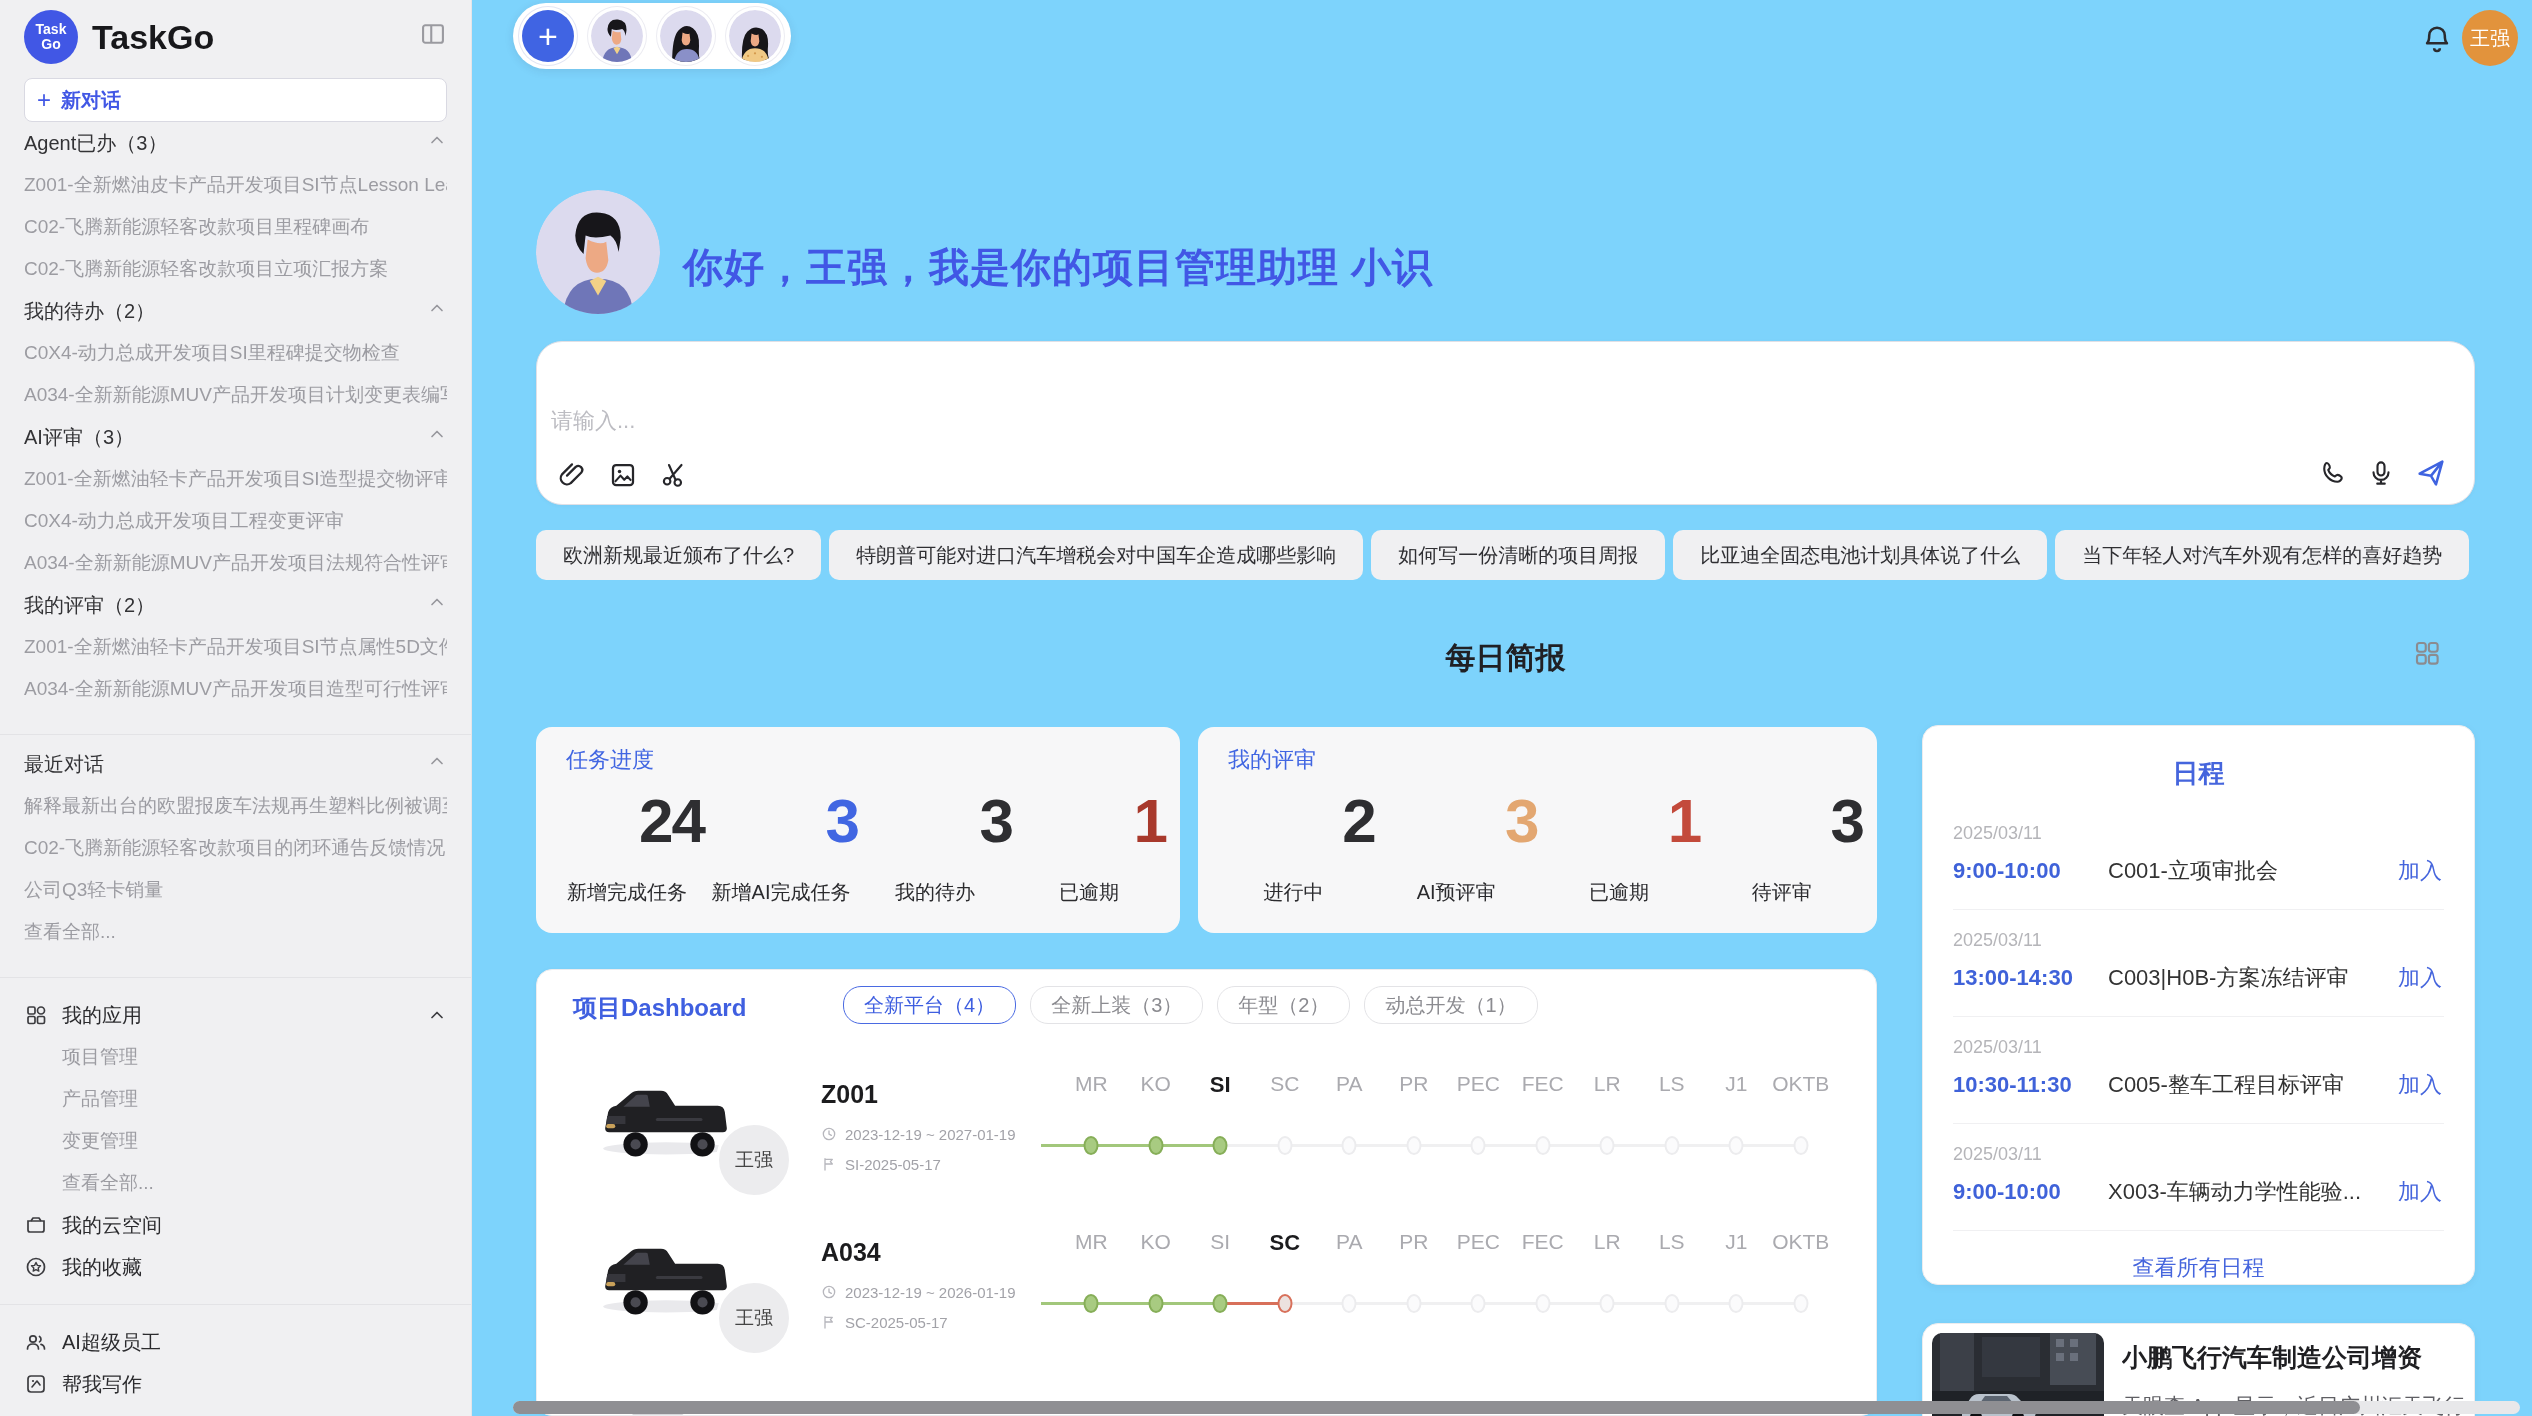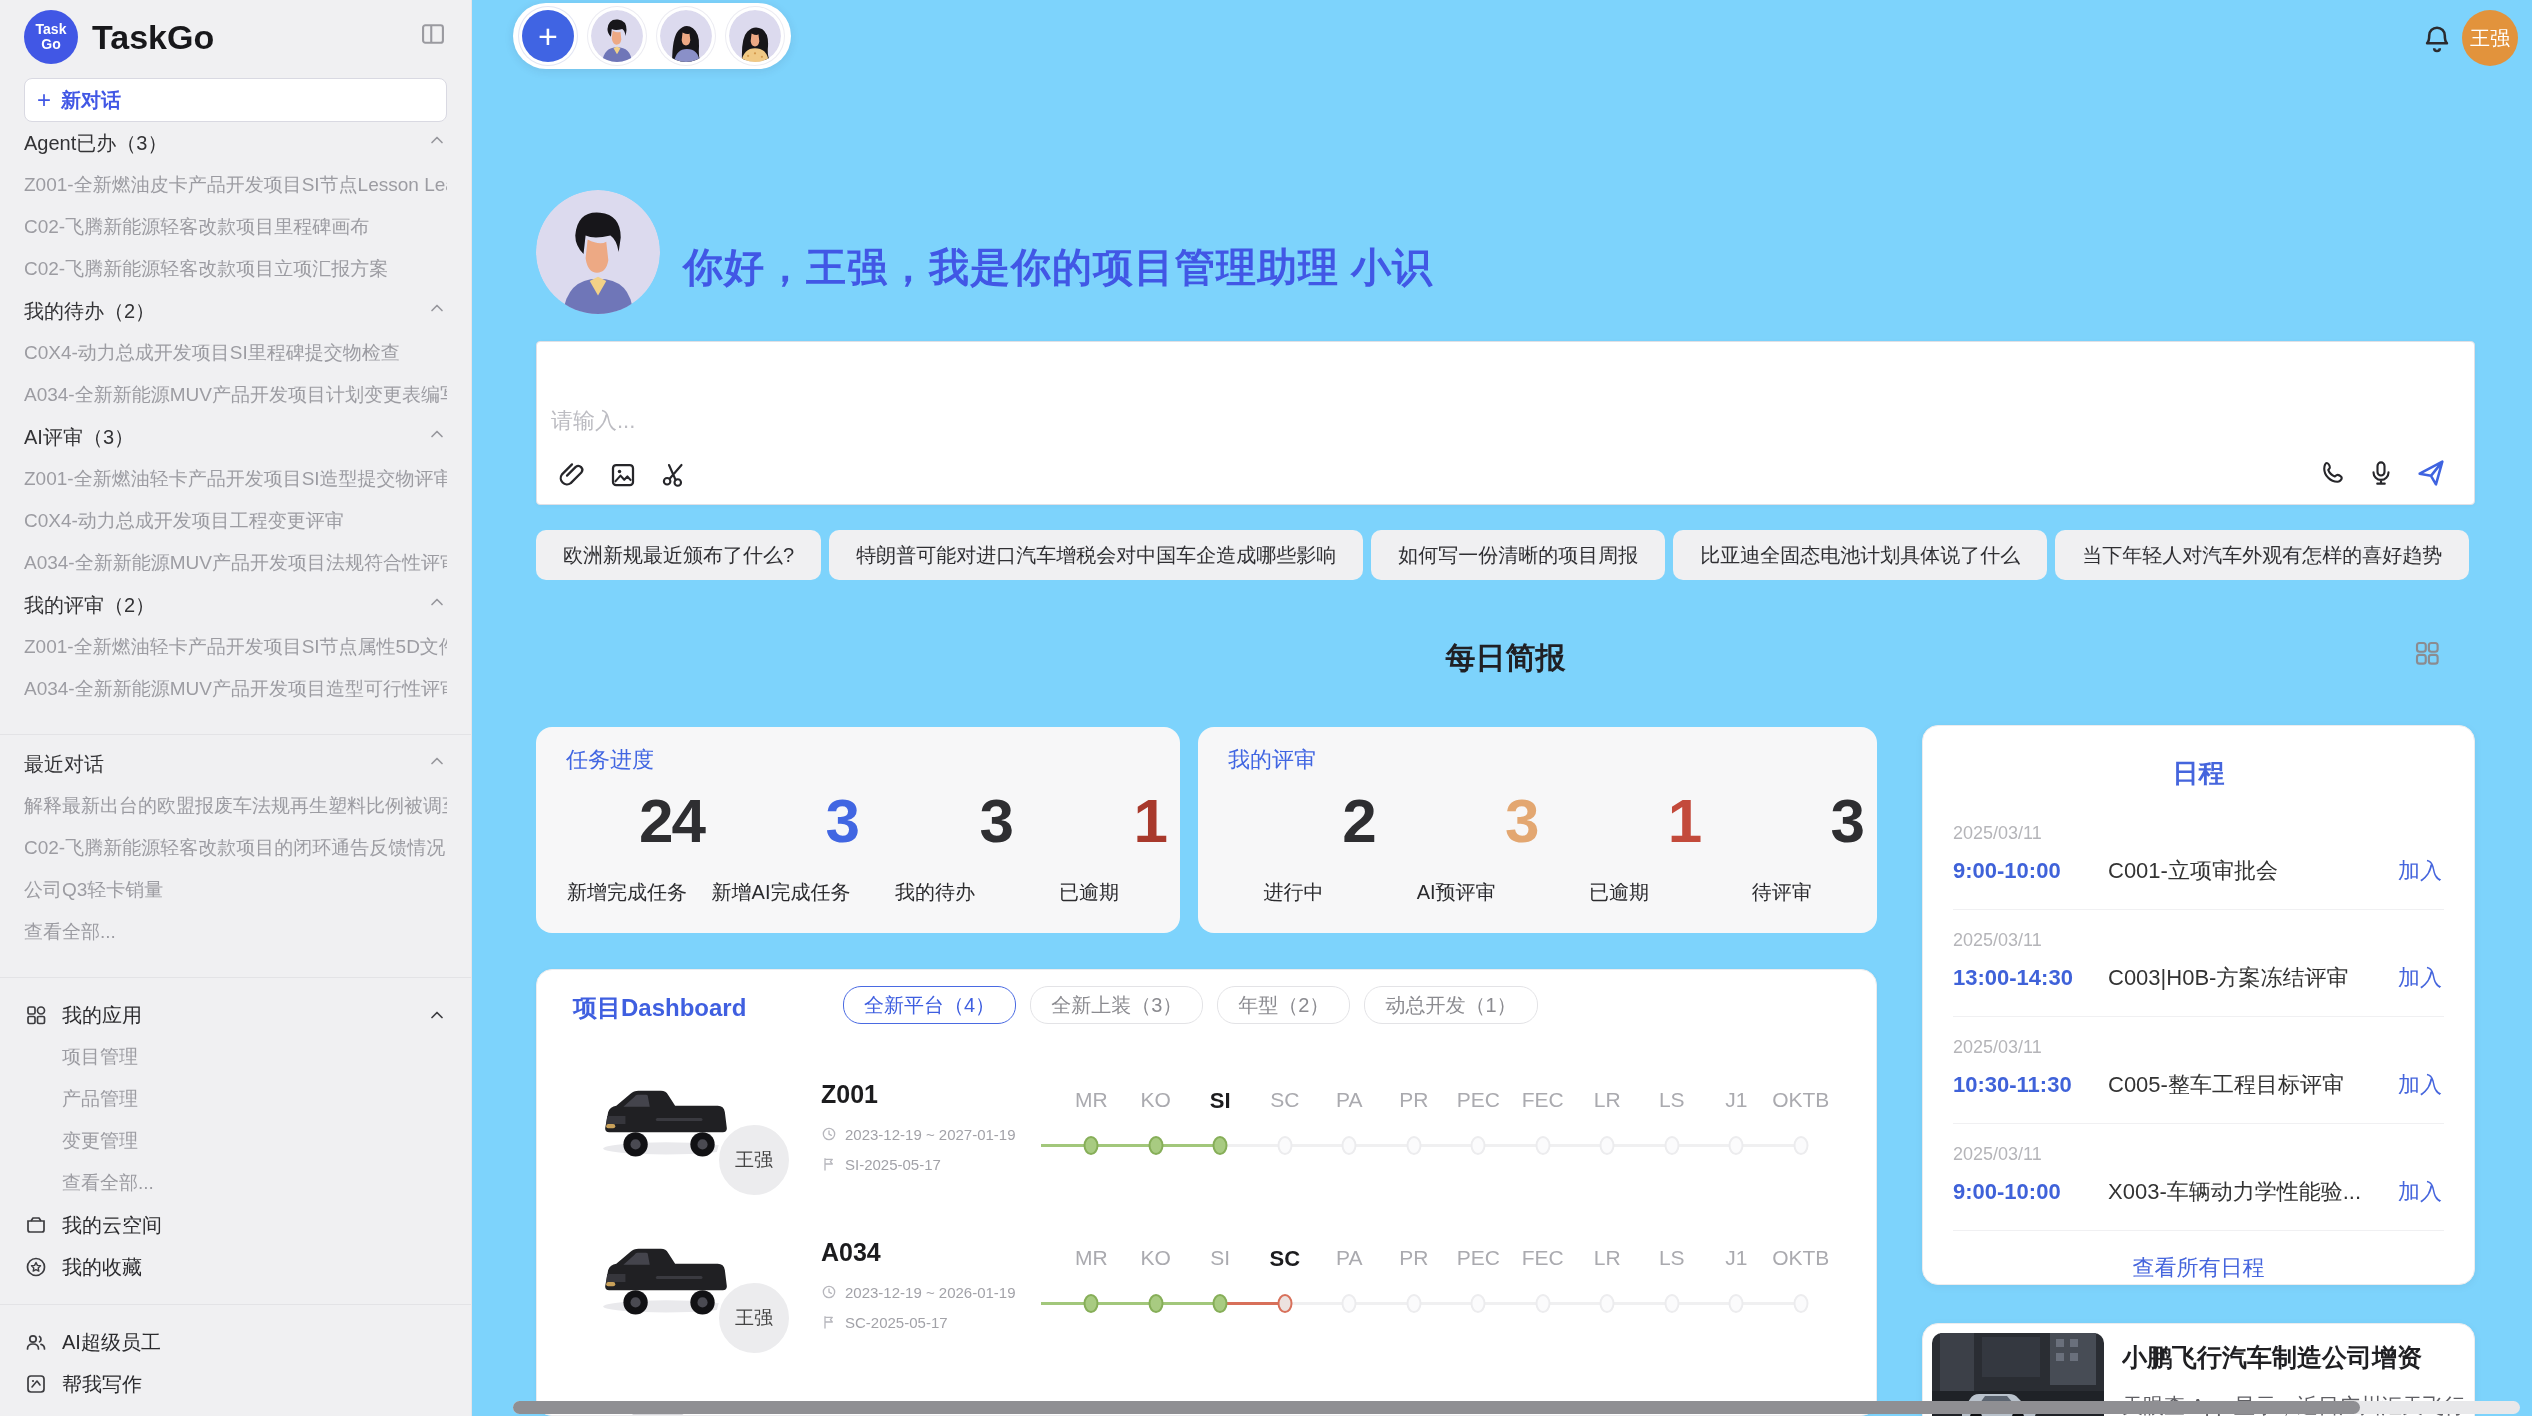--- a/index.html
+++ b/index.html
@@ -35,21 +35,21 @@
   .plusbtn{width:52px;height:52px;border-radius:50%;background:#4064e3;color:#fff;display:flex;align-items:center;justify-content:center;
            font-size:34px;font-weight:300;cursor:pointer;box-shadow:0 0 0 3px #fff,0 0 0 4px #e3e6f4;}
   .tav{width:52px;height:52px;border-radius:50%;overflow:hidden;cursor:pointer;box-shadow:0 0 0 3px #fff,0 0 0 4px #ececf2;}
   .bell{position:absolute;left:2420px;top:22px;color:#2b2b2e;cursor:pointer;}
   .useravatar{position:absolute;left:2462px;top:10px;width:56px;height:56px;border-radius:50%;background:#e2933c;
               color:#fff;font-size:20px;display:flex;align-items:center;justify-content:center;cursor:pointer;}
   
   .hero-avatar{position:absolute;left:536px;top:190px;width:124px;height:124px;border-radius:50%;overflow:hidden;}
   .hero-title{position:absolute;left:683px;top:240px;font-size:40px;font-weight:700;color:#4157e5;letter-spacing:1px;}
   .composer{position:absolute;left:536px;top:341px;width:1939px;height:164px;background:#fff;border:1.5px solid #e0e0e6;
-            border-radius:4px;box-sizing:border-box;box-shadow:0 1px 4px rgba(0,0,0,.03);}
+            border-radius:26px;box-sizing:border-box;box-shadow:0 1px 4px rgba(0,0,0,.03);}
   .composer textarea{position:absolute;inset:0;border:none;outline:none;resize:none;background:transparent;
             font-family:inherit;font-size:22px;color:#333;padding:64px 16px 0 14px;box-sizing:border-box;}
   .composer textarea::placeholder{color:#bcbcc2;}
   .cmp-icons-l{position:absolute;left:20px;bottom:14px;display:flex;gap:21px;color:#26262a;}
   .cmp-icons-r{position:absolute;right:26px;bottom:14px;display:flex;gap:18px;color:#26262a;align-items:center;}
   .cmp-icons-l svg,.cmp-icons-r svg{cursor:pointer;}
   .send{color:#3f63e0;}
   .chips{position:absolute;left:536px;top:530px;width:1939px;display:flex;gap:8px;}
   .chip{height:50px;background:#f0f0f2;border-radius:10px;display:flex;align-items:center;padding:0 27px;
         font-size:20px;color:#2f2f33;white-space:nowrap;cursor:pointer;}
@@ -79,21 +79,21 @@
   .owner{position:absolute;left:179px;top:66px;width:70px;height:70px;border-radius:50%;background:#ececee;
          border:3px solid #fff;display:flex;align-items:center;justify-content:center;font-size:19px;color:#444;}
   .pcode{position:absolute;left:284px;top:24px;font-size:25px;font-weight:700;color:#1c1c1e;}
   .pmeta{position:absolute;left:284px;font-size:15px;color:#a2a2a8;display:flex;align-items:flex-start;gap:8px;}
   .pmeta.m1{top:70px;} .pmeta.m2{top:100px;}
   .pmeta svg{color:#b7b7bd;}
   .ms-track{position:absolute;left:504px;top:0;width:810px;height:130px;}
   .ms-track::before{content:"";position:absolute;left:0;top:88px;width:52px;height:3px;background:#a2c77b;}
   .ms-cells{position:absolute;left:18px;top:0;display:flex;}
   .ms-cell{position:relative;width:64.5px;height:120px;}
-  .ms-label{position:absolute;left:50%;transform:translateX(-50%);top:32px;font-size:21px;color:#aaaaaf;white-space:nowrap;}
+  .ms-label{position:absolute;left:50%;transform:translateX(-50%);top:16px;font-size:21px;color:#aaaaaf;white-space:nowrap;}
   .ms-label.em{color:#1c1c1e;font-weight:700;font-size:22px;}
   .ms-dot{position:absolute;left:50%;transform:translateX(-50%);top:80px;width:15px;height:19px;border-radius:50%;box-sizing:border-box;}
   .ms-dot.done{background:#a8cb81;border:2px solid #86ae58;z-index:2;}
   .ms-dot.open{background:#fbfbfc;border:2px solid #ececee;z-index:2;}
   .ms-dot.risk{background:#ece2df;border:2px solid #d8705a;z-index:2;}
   .ms-link{position:absolute;left:-50%;top:88px;width:100%;height:3px;z-index:1;}
   .ms-link.green{background:#a2c77b;} .ms-link.gray{background:#f0f0f1;} .ms-link.red{background:#d8705a;}
   
   .schedcard{position:absolute;left:1922px;top:725px;width:553px;height:560px;background:#fff;border:1px solid #ececee;
              border-radius:16px;box-sizing:border-box;box-shadow:0 2px 8px rgba(0,0,0,.05);overflow:hidden;}

